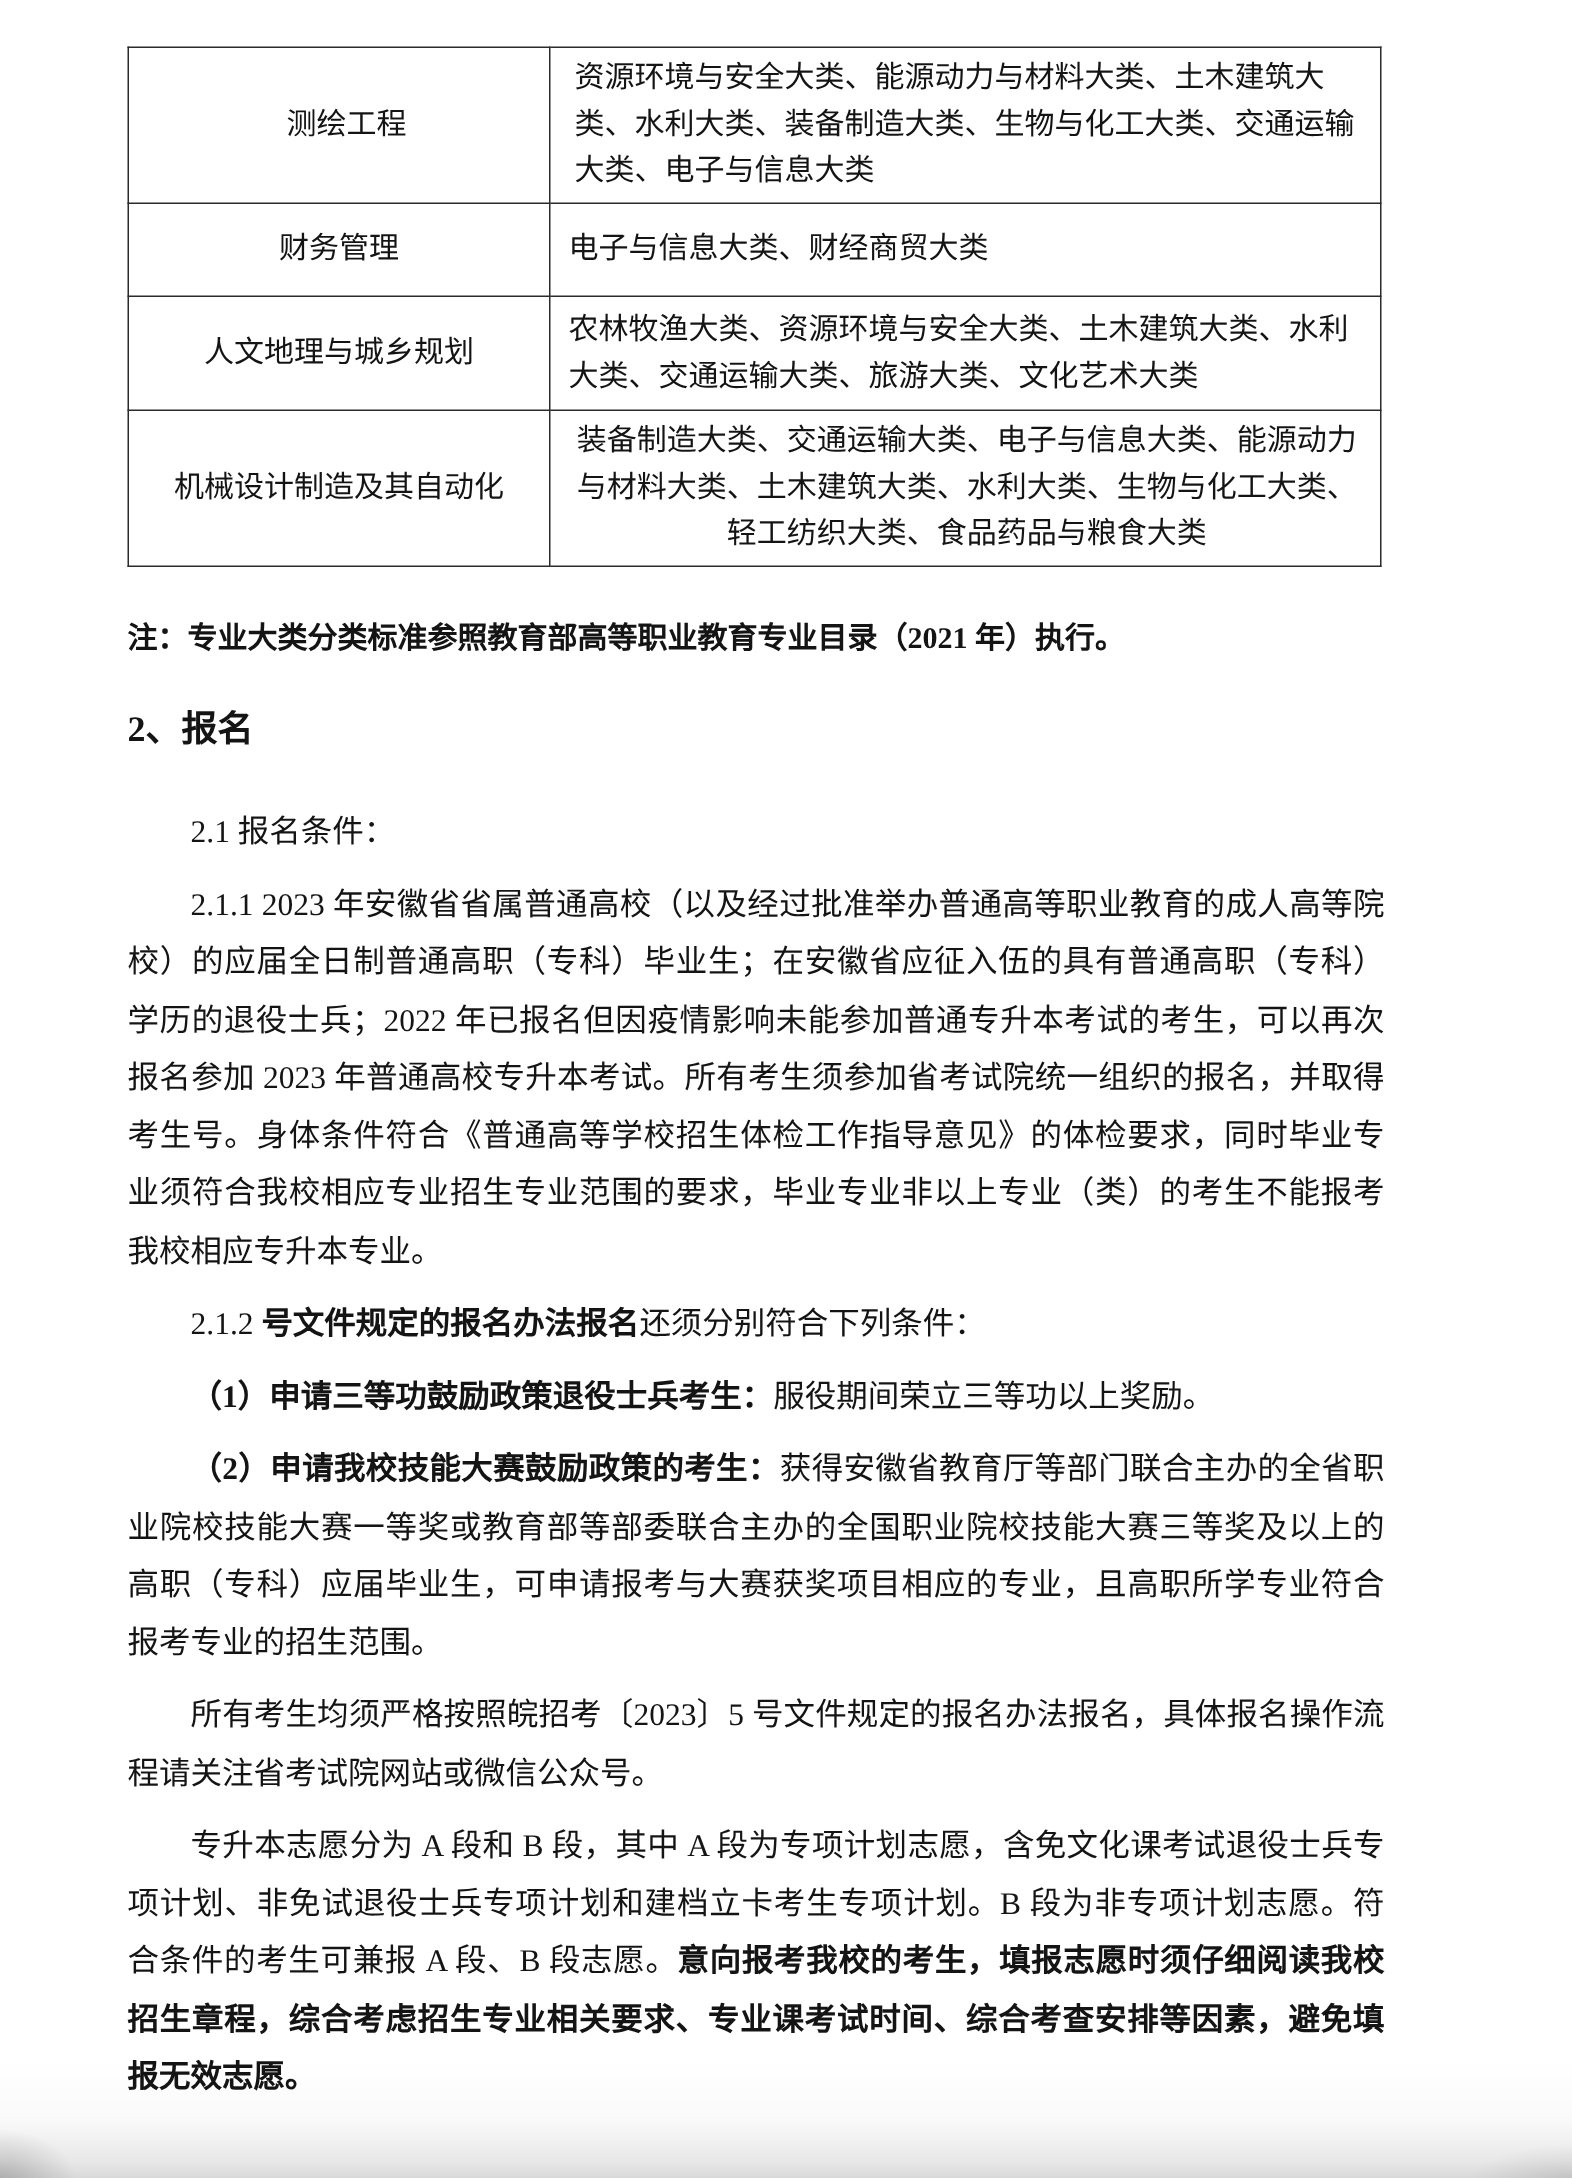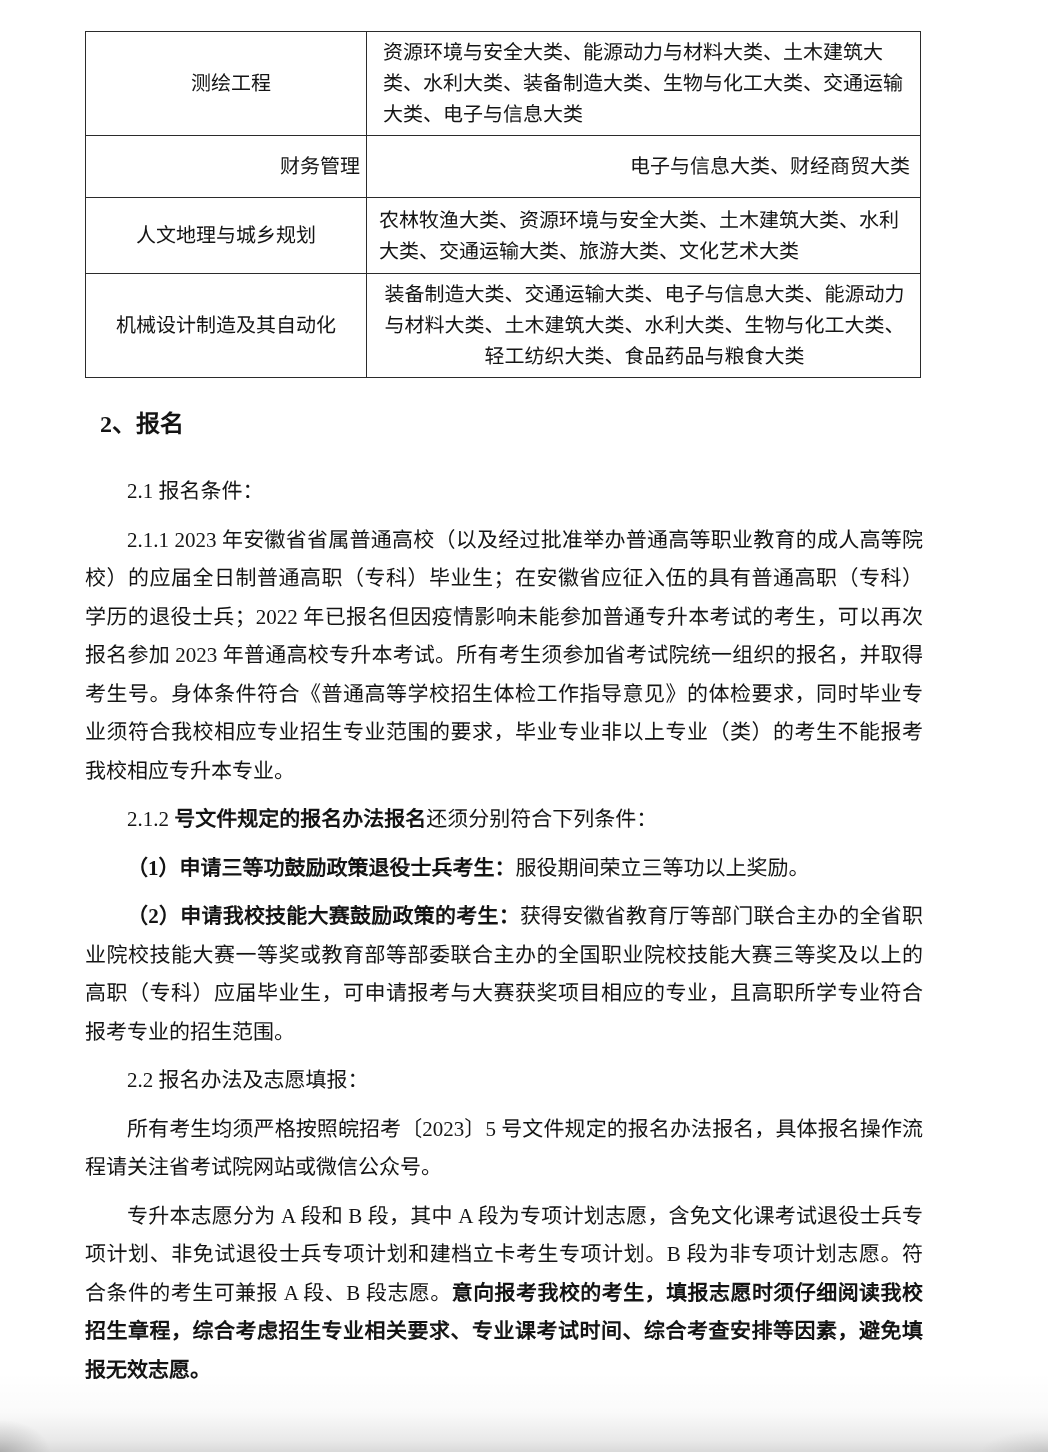--- a/index.html
+++ b/index.html
@@ -40,37 +40,36 @@
   table.majors td.c1 {
     width: 258px;
     text-align: center;
     padding: 2px 6px;
   }
   table.majors td.c2 {
     padding: 5px 10px 5px 12px;
     text-align: left;
   }
   table.majors tr:nth-child(1) td { height: 93px; padding-left: 16px; }
-  table.majors tr:nth-child(2) td { height: 51px; text-align: right; }
+  table.majors tr:nth-child(2) td { height: 51px; }
   table.majors tr:nth-child(3) td { height: 65px; }
   table.majors tr:nth-child(4) td { height: 91px; text-align: center; }
   table.majors tr:nth-child(5) td { height: 61px; }
 
   .note {
     margin-top: 33px;
     font-size: 20px;
     font-weight: bold;
     line-height: 30px;
   }
   .section-heading {
     margin-top: 30px;
     font-size: 24px;
     font-weight: bold;
     line-height: 32px;
-    margin-left: 15px;
   }
   .paragraphs { margin-top: 32px; }
   .paragraphs p {
     margin: 10px 0 4px 0;
     font-size: 21px;
     line-height: 38.5px;
     text-align: justify;
     text-indent: 2em;
     word-break: break-all;
   }
@@ -95,29 +94,29 @@
           <td class="c1">人文地理与城乡规划</td>
           <td class="c2">农林牧渔大类、资源环境与安全大类、土木建筑大类、水利大类、交通运输大类、旅游大类、文化艺术大类</td>
         </tr>
         <tr>
           <td class="c1">机械设计制造及其自动化</td>
           <td class="c2">装备制造大类、交通运输大类、电子与信息大类、能源动力与材料大类、土木建筑大类、水利大类、生物与化工大类、轻工纺织大类、食品药品与粮食大类</td>
         </tr>
       </tbody>
   </table>
 
+  <div class="note">注：专业大类分类标准参照教育部高等职业教育专业目录（2021 年）执行。</div>
 
   <div class="section-heading">2、报名</div>
 
   <div class="paragraphs">
       <p><span>2.1 报名条件：</span></p>
       <p><span>2.1.1 2023 年安徽省省属普通高校（以及经过批准举办普通高等职业教育的成人高等院校）的应届全日制普通高职（专科）毕业生；在安徽省应征入伍的具有普通高职（专科）学历的退役士兵；2022 年已报名但因疫情影响未能参加普通专升本考试的考生，可以再次报名参加 2023 年普通高校专升本考试。所有考生须参加省考试院统一组织的报名，并取得考生号。身体条件符合《普通高等学校招生体检工作指导意见》的体检要求，同时毕业专业须符合我校相应专业招生专业范围的要求，毕业专业非以上专业（类）的考生不能报考我校相应专升本专业。</span></p>
       <p><span>2.1.2 </span><span class="b">号文件规定的报名办法报名</span><span>还须分别符合下列条件：</span></p>
       <p><span class="b">（1）申请三等功鼓励政策退役士兵考生：</span><span>服役期间荣立三等功以上奖励。</span></p>
       <p><span class="b">（2）申请我校技能大赛鼓励政策的考生：</span><span>获得安徽省教育厅等部门联合主办的全省职业院校技能大赛一等奖或教育部等部委联合主办的全国职业院校技能大赛三等奖及以上的高职（专科）应届毕业生，可申请报考与大赛获奖项目相应的专业，且高职所学专业符合报考专业的招生范围。</span></p>
-      <p><span>2.2 报名办法及志愿填报：</span></p>
       <p><span>所有考生均须严格按照皖招考〔2023〕5 号文件规定的报名办法报名，具体报名操作流程请关注省考试院网站或微信公众号。</span></p>
       <p><span>专升本志愿分为 A 段和 B 段，其中 A 段为专项计划志愿，含免文化课考试退役士兵专项计划、非免试退役士兵专项计划和建档立卡考生专项计划。B 段为非专项计划志愿。符合条件的考生可兼报 A 段、B 段志愿。</span><span class="b">意向报考我校的考生，填报志愿时须仔细阅读我校招生章程，综合考虑招生专业相关要求、专业课考试时间、综合考查安排等因素，避免填报无效志愿。</span></p>
     </div>
 
 </div>
 
 <div class="edge-shade"></div>
 
 </body></html>

